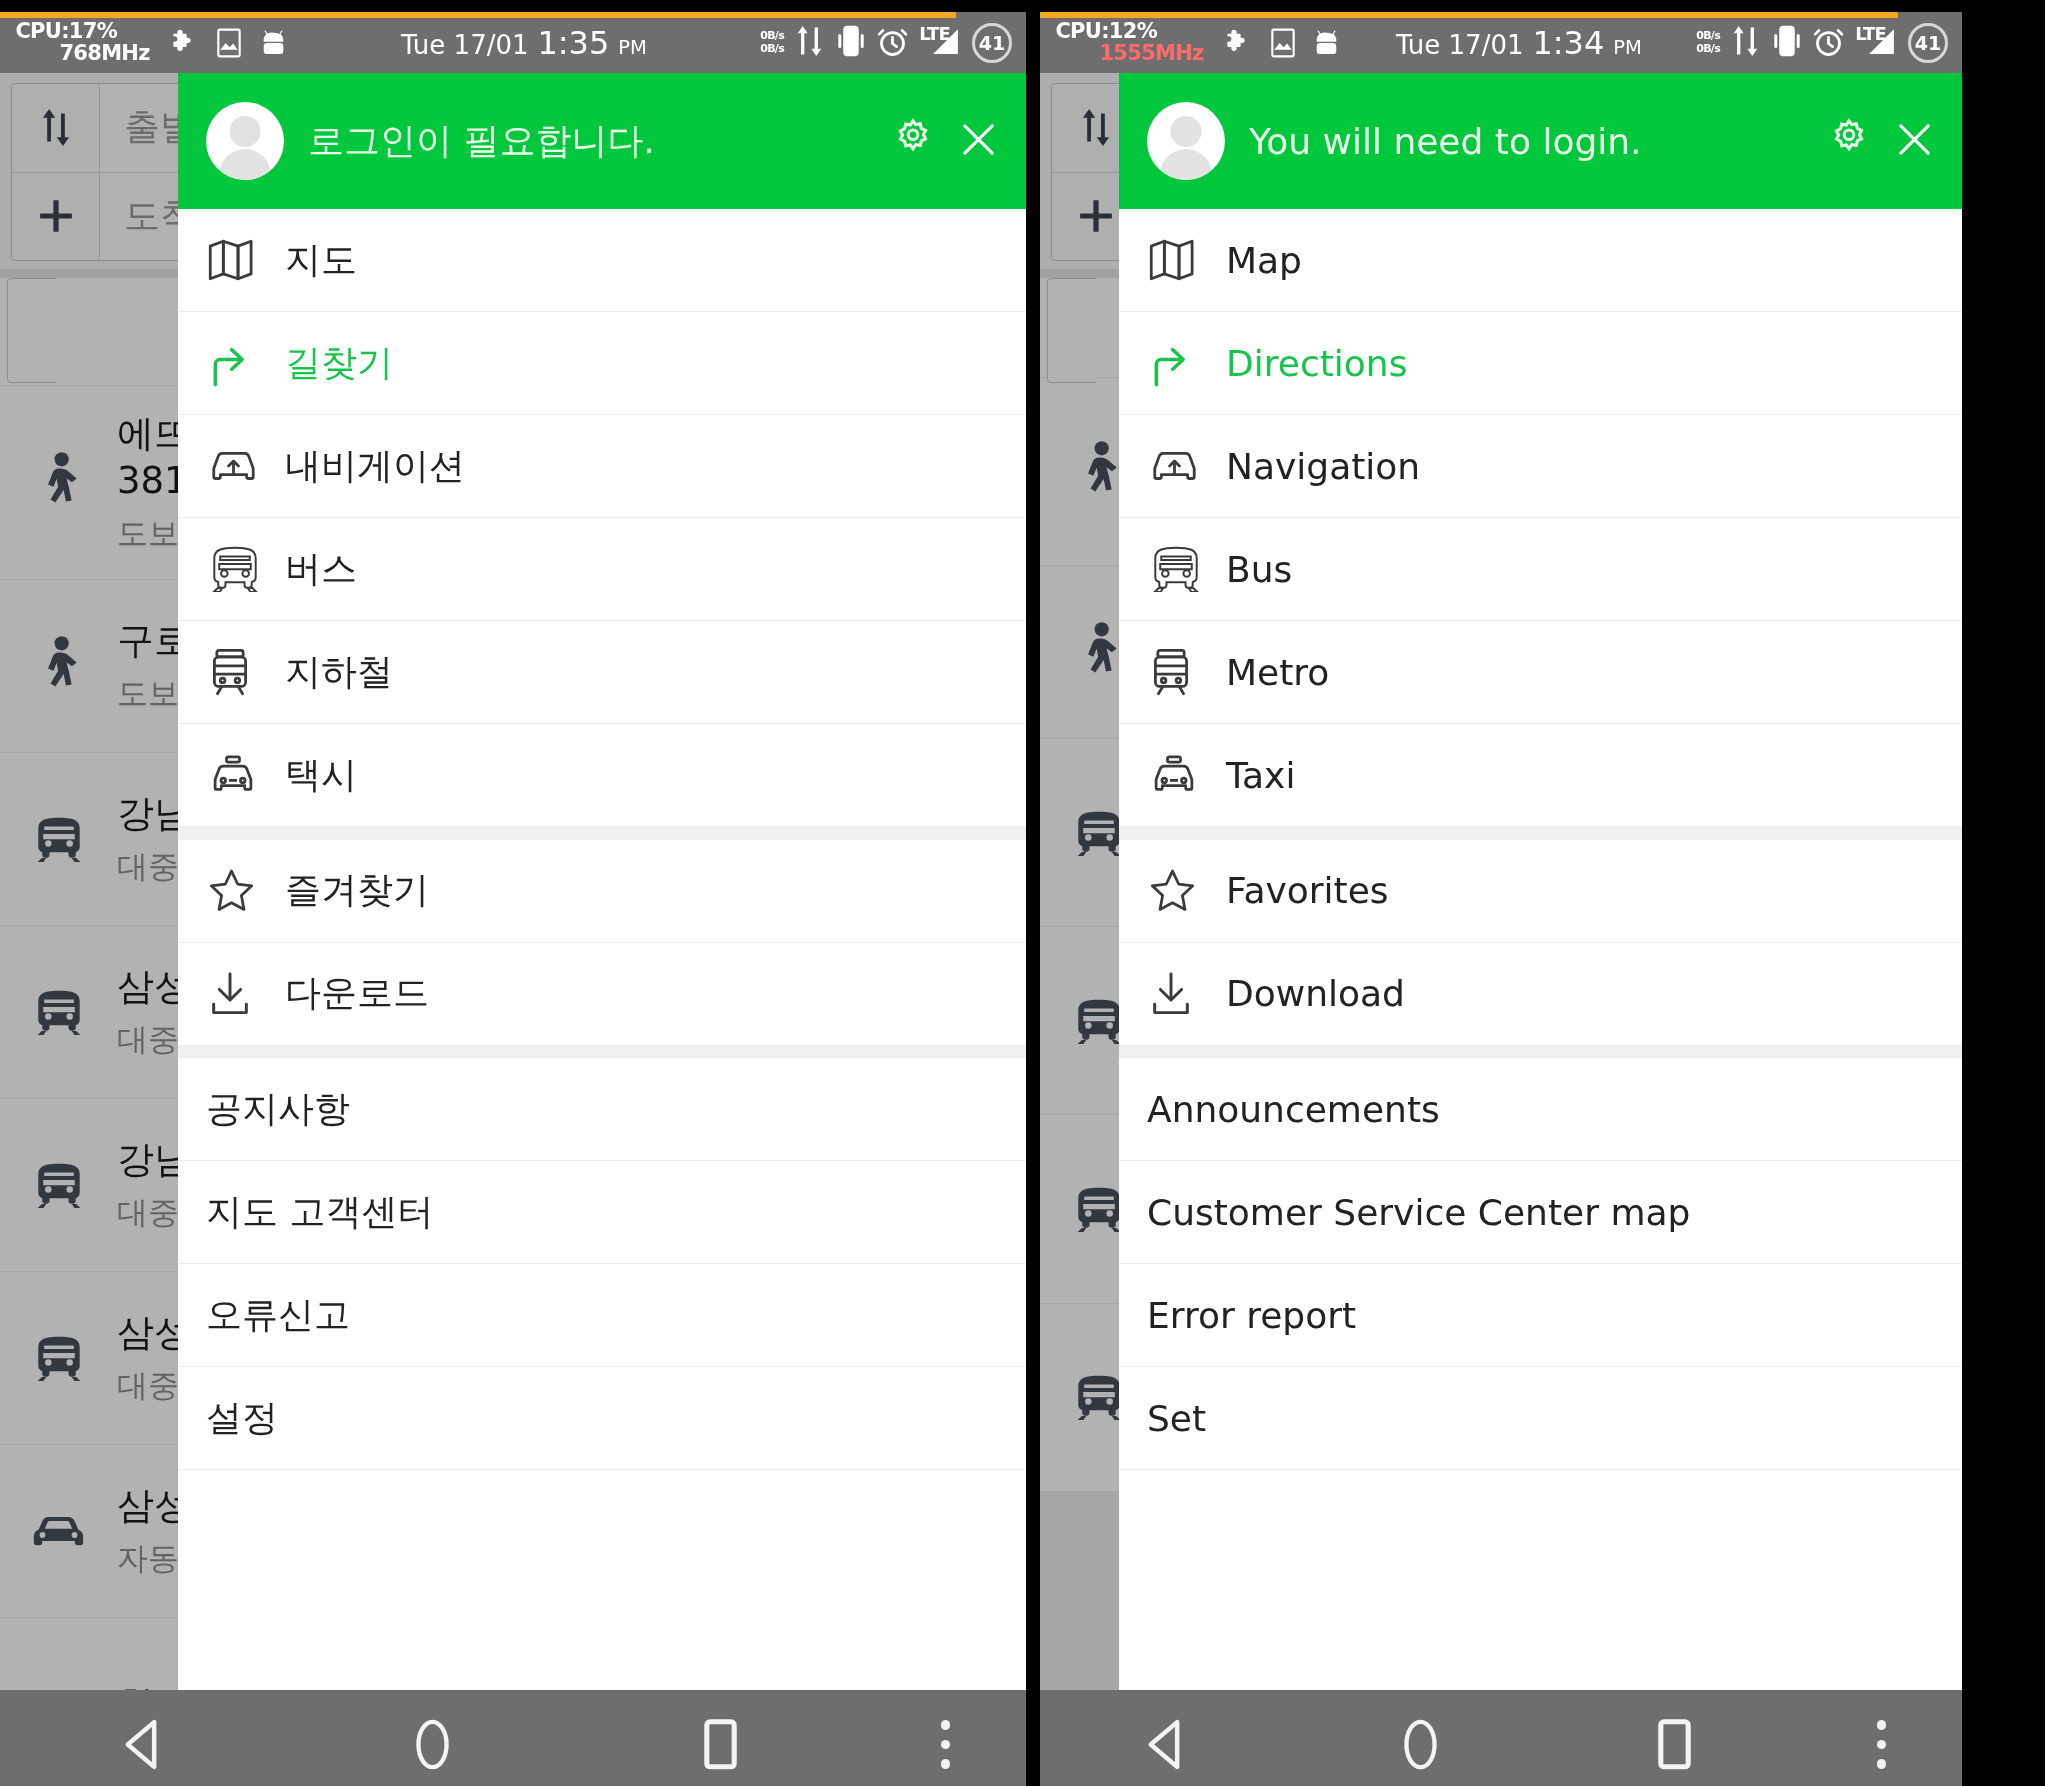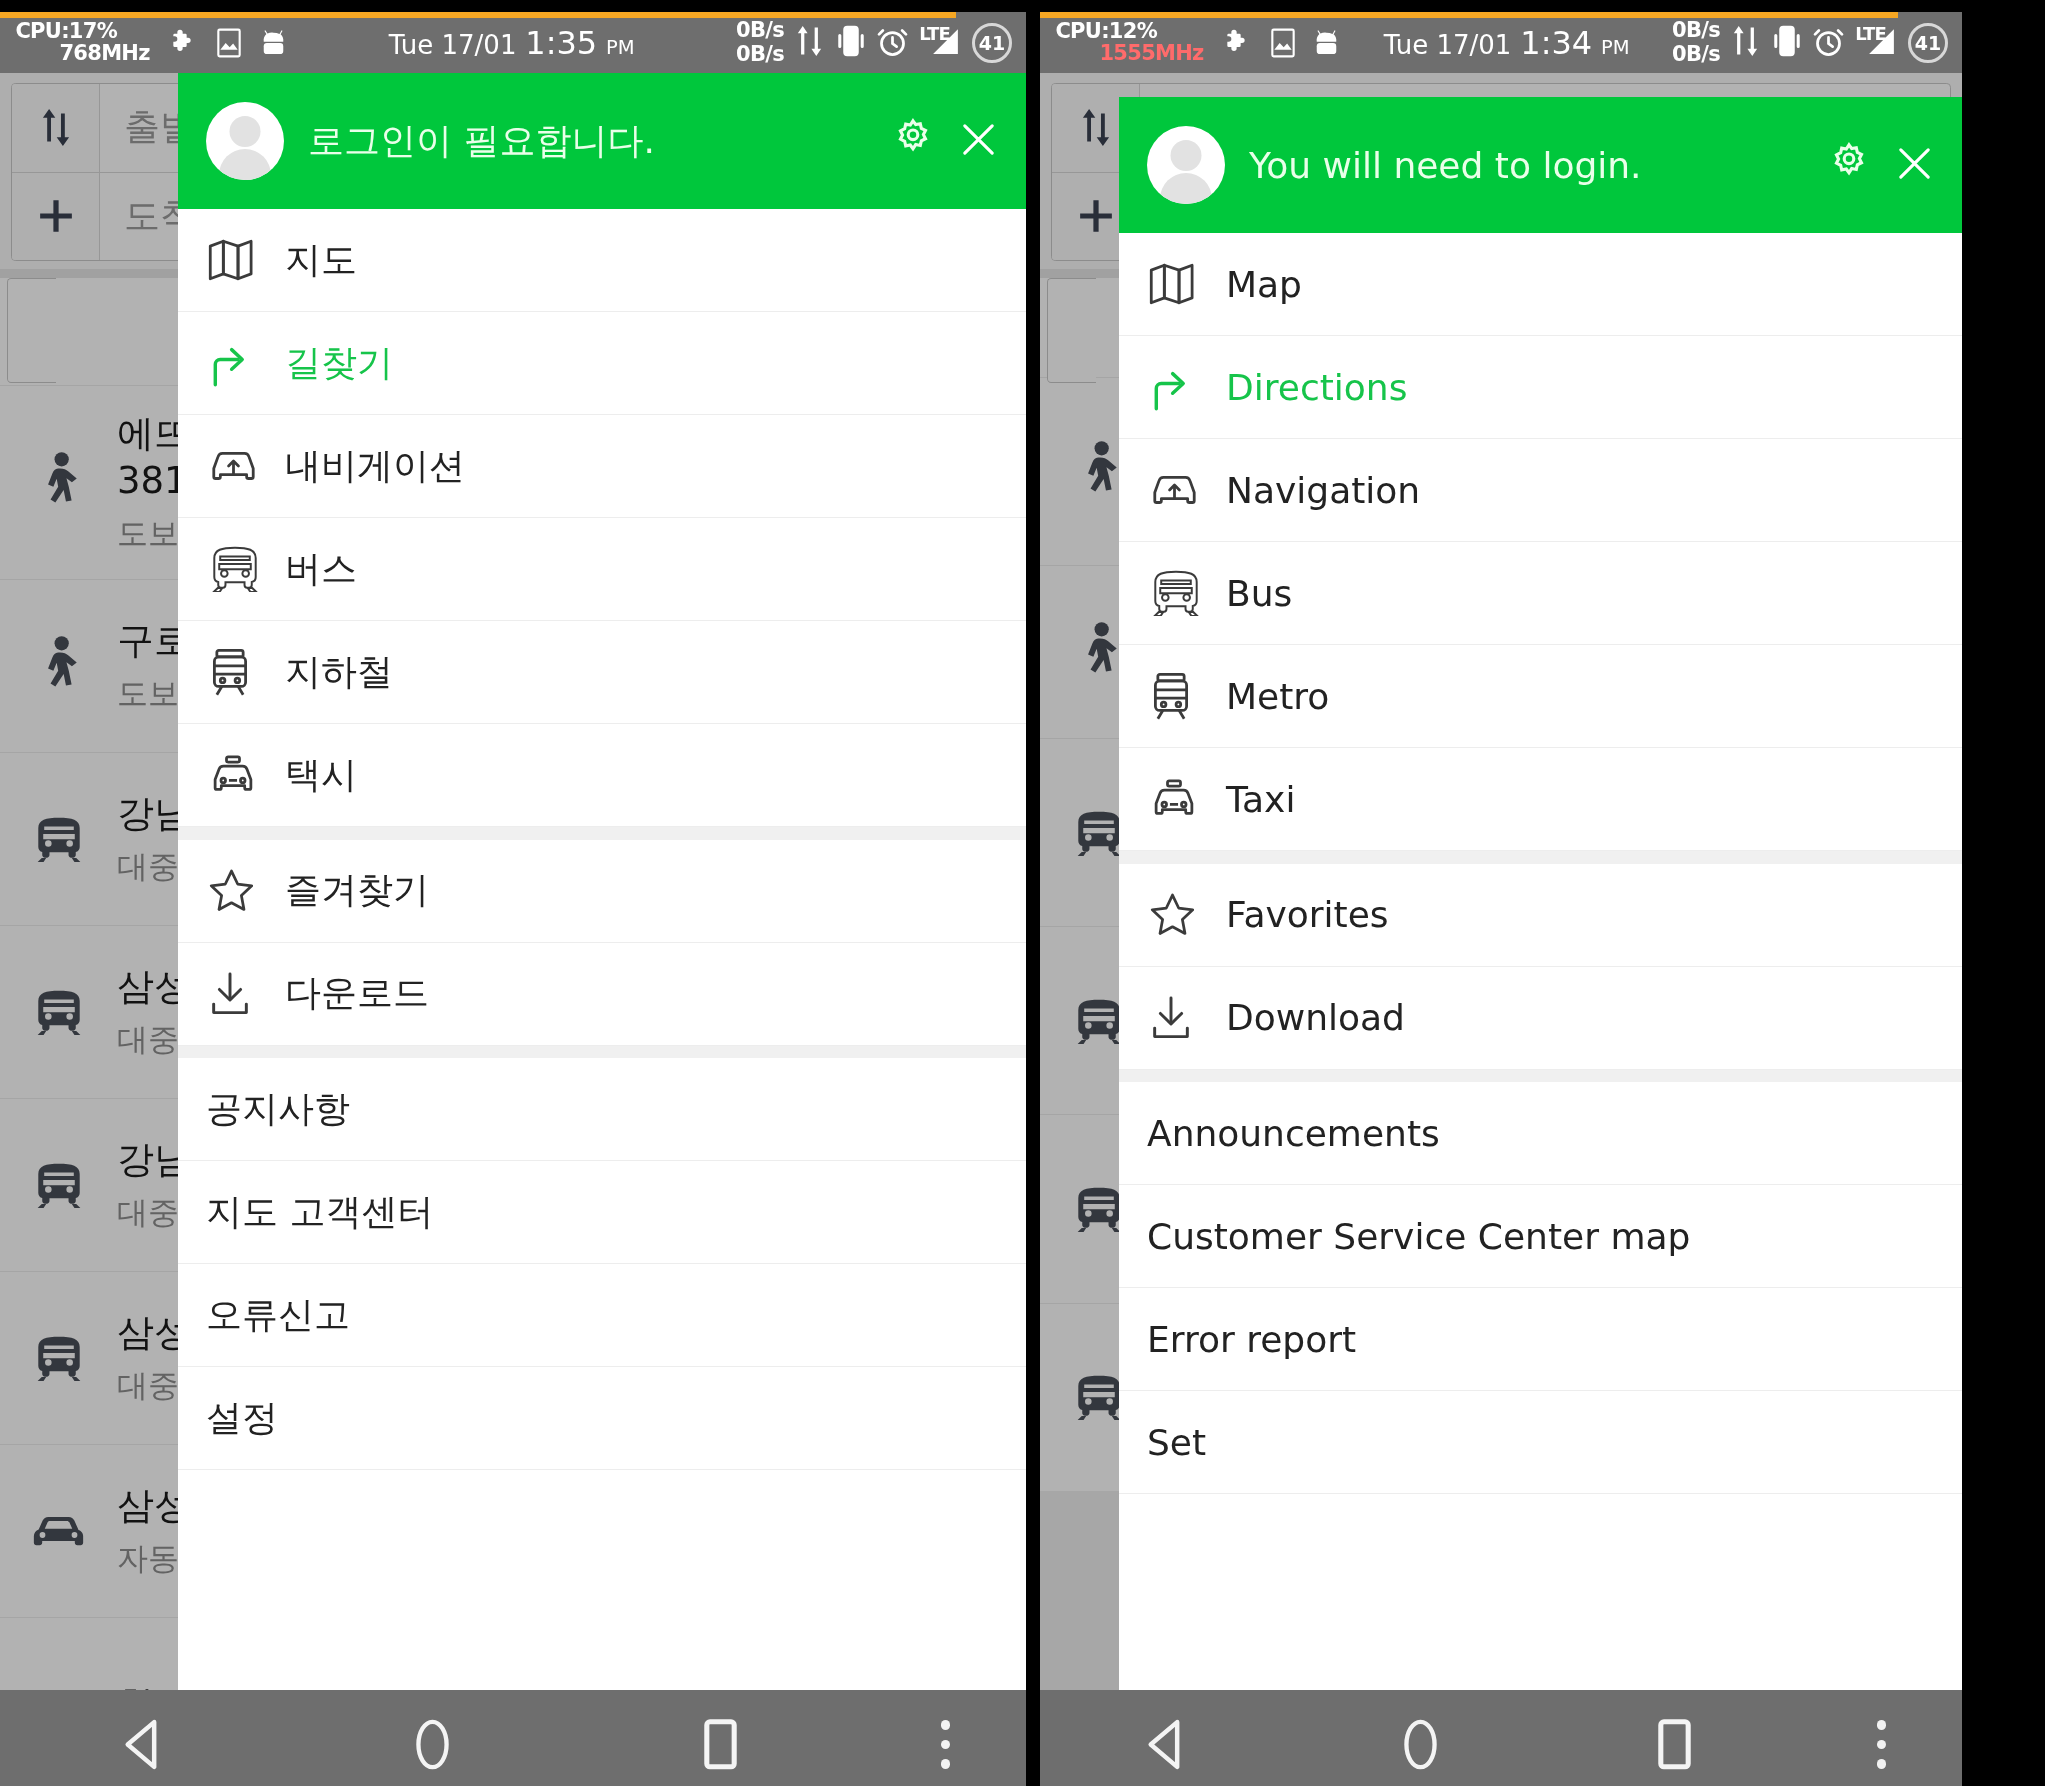--- a/index.html
+++ b/index.html
@@ -25,21 +25,21 @@
   .sb-cpu .l2 { font-size:21px; font-weight:bold; letter-spacing:-0.7px;margin-left:44px; }
   .sb-cpu .l2.red { color:#ff6b6b; }
   .sb-icons { display:flex; align-items:center; gap:15.4px; margin-left:18px; }
   .sb-icons svg { display:block; }
   .sb-clock { flex:1; text-align:center; font-size:28px; letter-spacing:0px;
     white-space:nowrap; }
   .sb-clock .dt { font-size:26px; }
   .sb-clock .tm { font-size:32px; }
   .sb-clock .ampm { font-size:19.5px; }
   .sb-right { display:flex; align-items:center; gap:9.8px; margin-right:14px; }
-  .sb-net { display:flex; flex-direction:column; font-size:21px; line-height:1.12;
+  .sb-net { display:flex; flex-direction:column; font-size:11px; line-height:1.12;
     font-weight:bold; letter-spacing:-0.7px; }
   .sb-batt { position:relative; width:40px; height:40px; }
   .sb-batt .ring { position:absolute; inset:0; border:3.5px solid #d8d8d8;
     border-radius:50%; }
   .sb-batt .num { position:absolute; inset:0; display:flex; align-items:center;
     justify-content:center; font-size:19px; font-weight:bold; }
 
   
   .appbg { position:absolute; left:0; right:0; top:61px; bottom:109px;
     background:#f0f0f0; overflow:hidden; }
@@ -74,21 +74,21 @@
   .recitem .t1 { font-size:37px; color:#1b1b1b; line-height:1.28;
     white-space:nowrap; }
   .recitem .t2 { font-size:31px; color:#8e8e8e; margin-top:8.4px;
     white-space:nowrap; }
   .recitem .t2 .sep { color:#c8c8c8; margin:0 11px; }
 
   
   .drawer { position:absolute; top:61px; bottom:109px; z-index:10;
     background:#d946ef; display:flex; flex-direction:column; overflow:hidden; }
   .phone.left  .drawer { left:178px; right:0; }
-  .phone.right .drawer { left:79px; right:0;margin-top:24px; }
+  .phone.right .drawer { left:79px; right:0; }
 
   .dheader { background:#00c73c; height:136px; display:flex; align-items:center;
     padding:0 24px 0 28px; flex:0 0 136px; }
   .avatar { width:78px; height:78px; border-radius:50%; background:#fff;
     position:relative; flex:0 0 78px; overflow:hidden; }
   .avatar .head { position:absolute; left:50%; top:14px; width:31px; height:31px;
     border-radius:50%; background:#e2e2e2; transform:translateX(-50%); }
   .avatar .body { position:absolute; left:50%; top:47px; width:52px; height:43px;
     border-radius:28px 28px 0 0; background:#e2e2e2; transform:translateX(-50%); }
   .dtitle { flex:1; margin-left:24px; color:#e9ffe9; font-size:36px;

